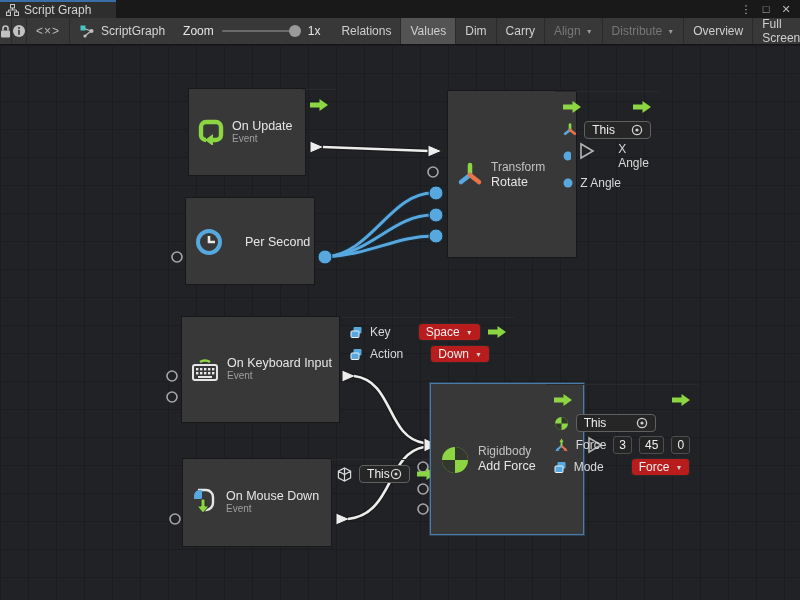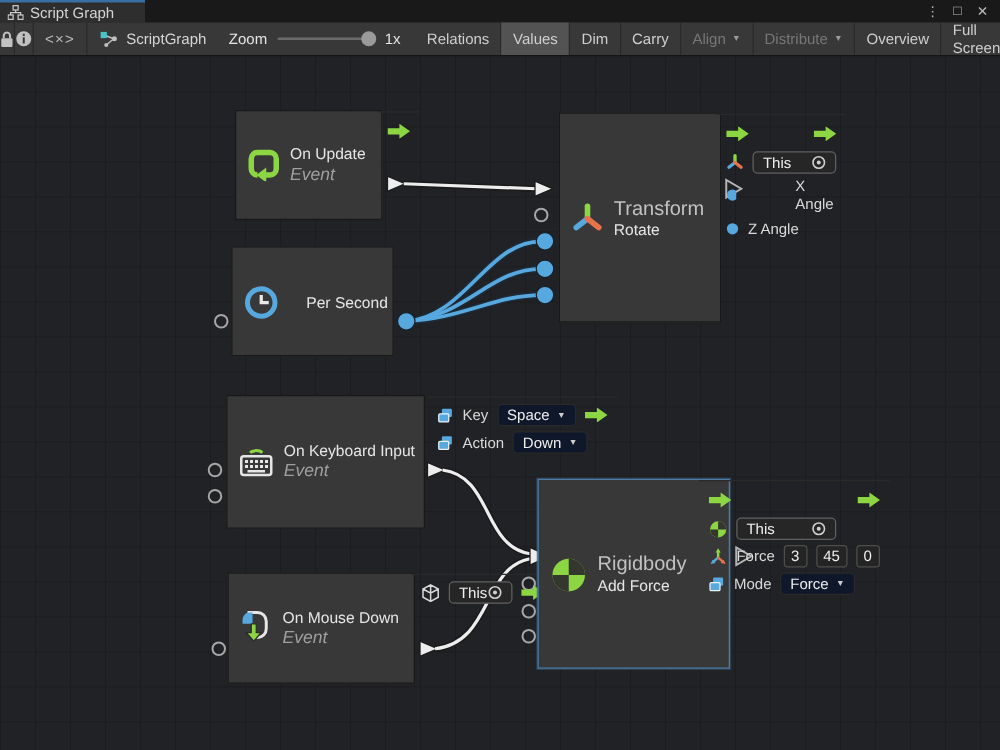--- a/index.html
+++ b/index.html
@@ -42,36 +42,36 @@
   .wires { position:absolute; left:0; top:0; width:800px; height:555px; }
 
   
   .node { position:absolute; background:#383838; border:1px solid #181818; display:flex;
           flex-direction:row; color:#dcdcdc; }
   .node.selected { border:1px solid #497ca8; box-shadow:0 0 0 1px rgba(73,124,168,.35); }
   .strip { height:6px; background:#6cbe4c; flex:none; }
   .hdr { display:flex; align-items:center; gap:8px; padding:5px 10px 6px 9px; flex:none; }
   .hdr .titles { display:flex; flex-direction:column; line-height:1.15; }
   .t-main { font-size:12.5px; color:#e6e6e6; }
-  .t-sub { font-size:14px; color:#9f9f9f;font-style:italic; }
-  .t-cat { font-size:16px; color:#c2c2c2; }
+  .t-sub { font-size:10px; color:#9f9f9f; }
+  .t-cat { font-size:12px; color:#c2c2c2; }
   .body { border-top:1px solid #2a2a2a; padding:4px 8px 5px 8px; display:flex; flex-direction:column;
           gap:2px; flex:1; }
   .ftr { height:8px; background:#333333; border-top:2px solid #202124; flex:none; margin-top:auto; }
   .prow { display:flex; align-items:center; gap:7px; min-height:20px; }
   .flowrow { display:flex; align-items:center; justify-content:space-between; min-height:22px; }
   .flowrow.only-out { justify-content:flex-end; }
   .plabel { font-size:12px; color:#d9d9d9; }
   .field { background:#262626; border:1px solid #606060; border-radius:4px; padding:1px 7px;
            font-size:12px; color:#efefef; display:flex; align-items:center; flex:1; min-height:17px; }
   .field .tgt { margin-left:auto; }
   .numfield { background:#242424; border:1px solid #4e4e4e; border-radius:3px; padding:1px 5px;
               font-size:12px; color:#efefef; min-height:16px; }
-  .dd { background:#0f172a; border:1px solid #292929; border-radius:4px; padding:1px 7px;
-        font-size:12px; color:#efefef; display:flex; align-items:center; gap:6px; min-height:17px; }
+  .dd { background:#b91c1c; border:1px solid #292929; border-radius:4px; padding:1px 7px;
+        font-size:12px; color:#efefef; display:flex; align-items:center; gap:6px; min-height:17px;margin-left:20px; }
   .dd .caret { color:#cfcfcf; margin-left:0; }
   svg { display:block; }
 </style>
 </head>
 <body>
 
 <div class="window">
 
   <div class="titlebar">
     <div class="tab">

